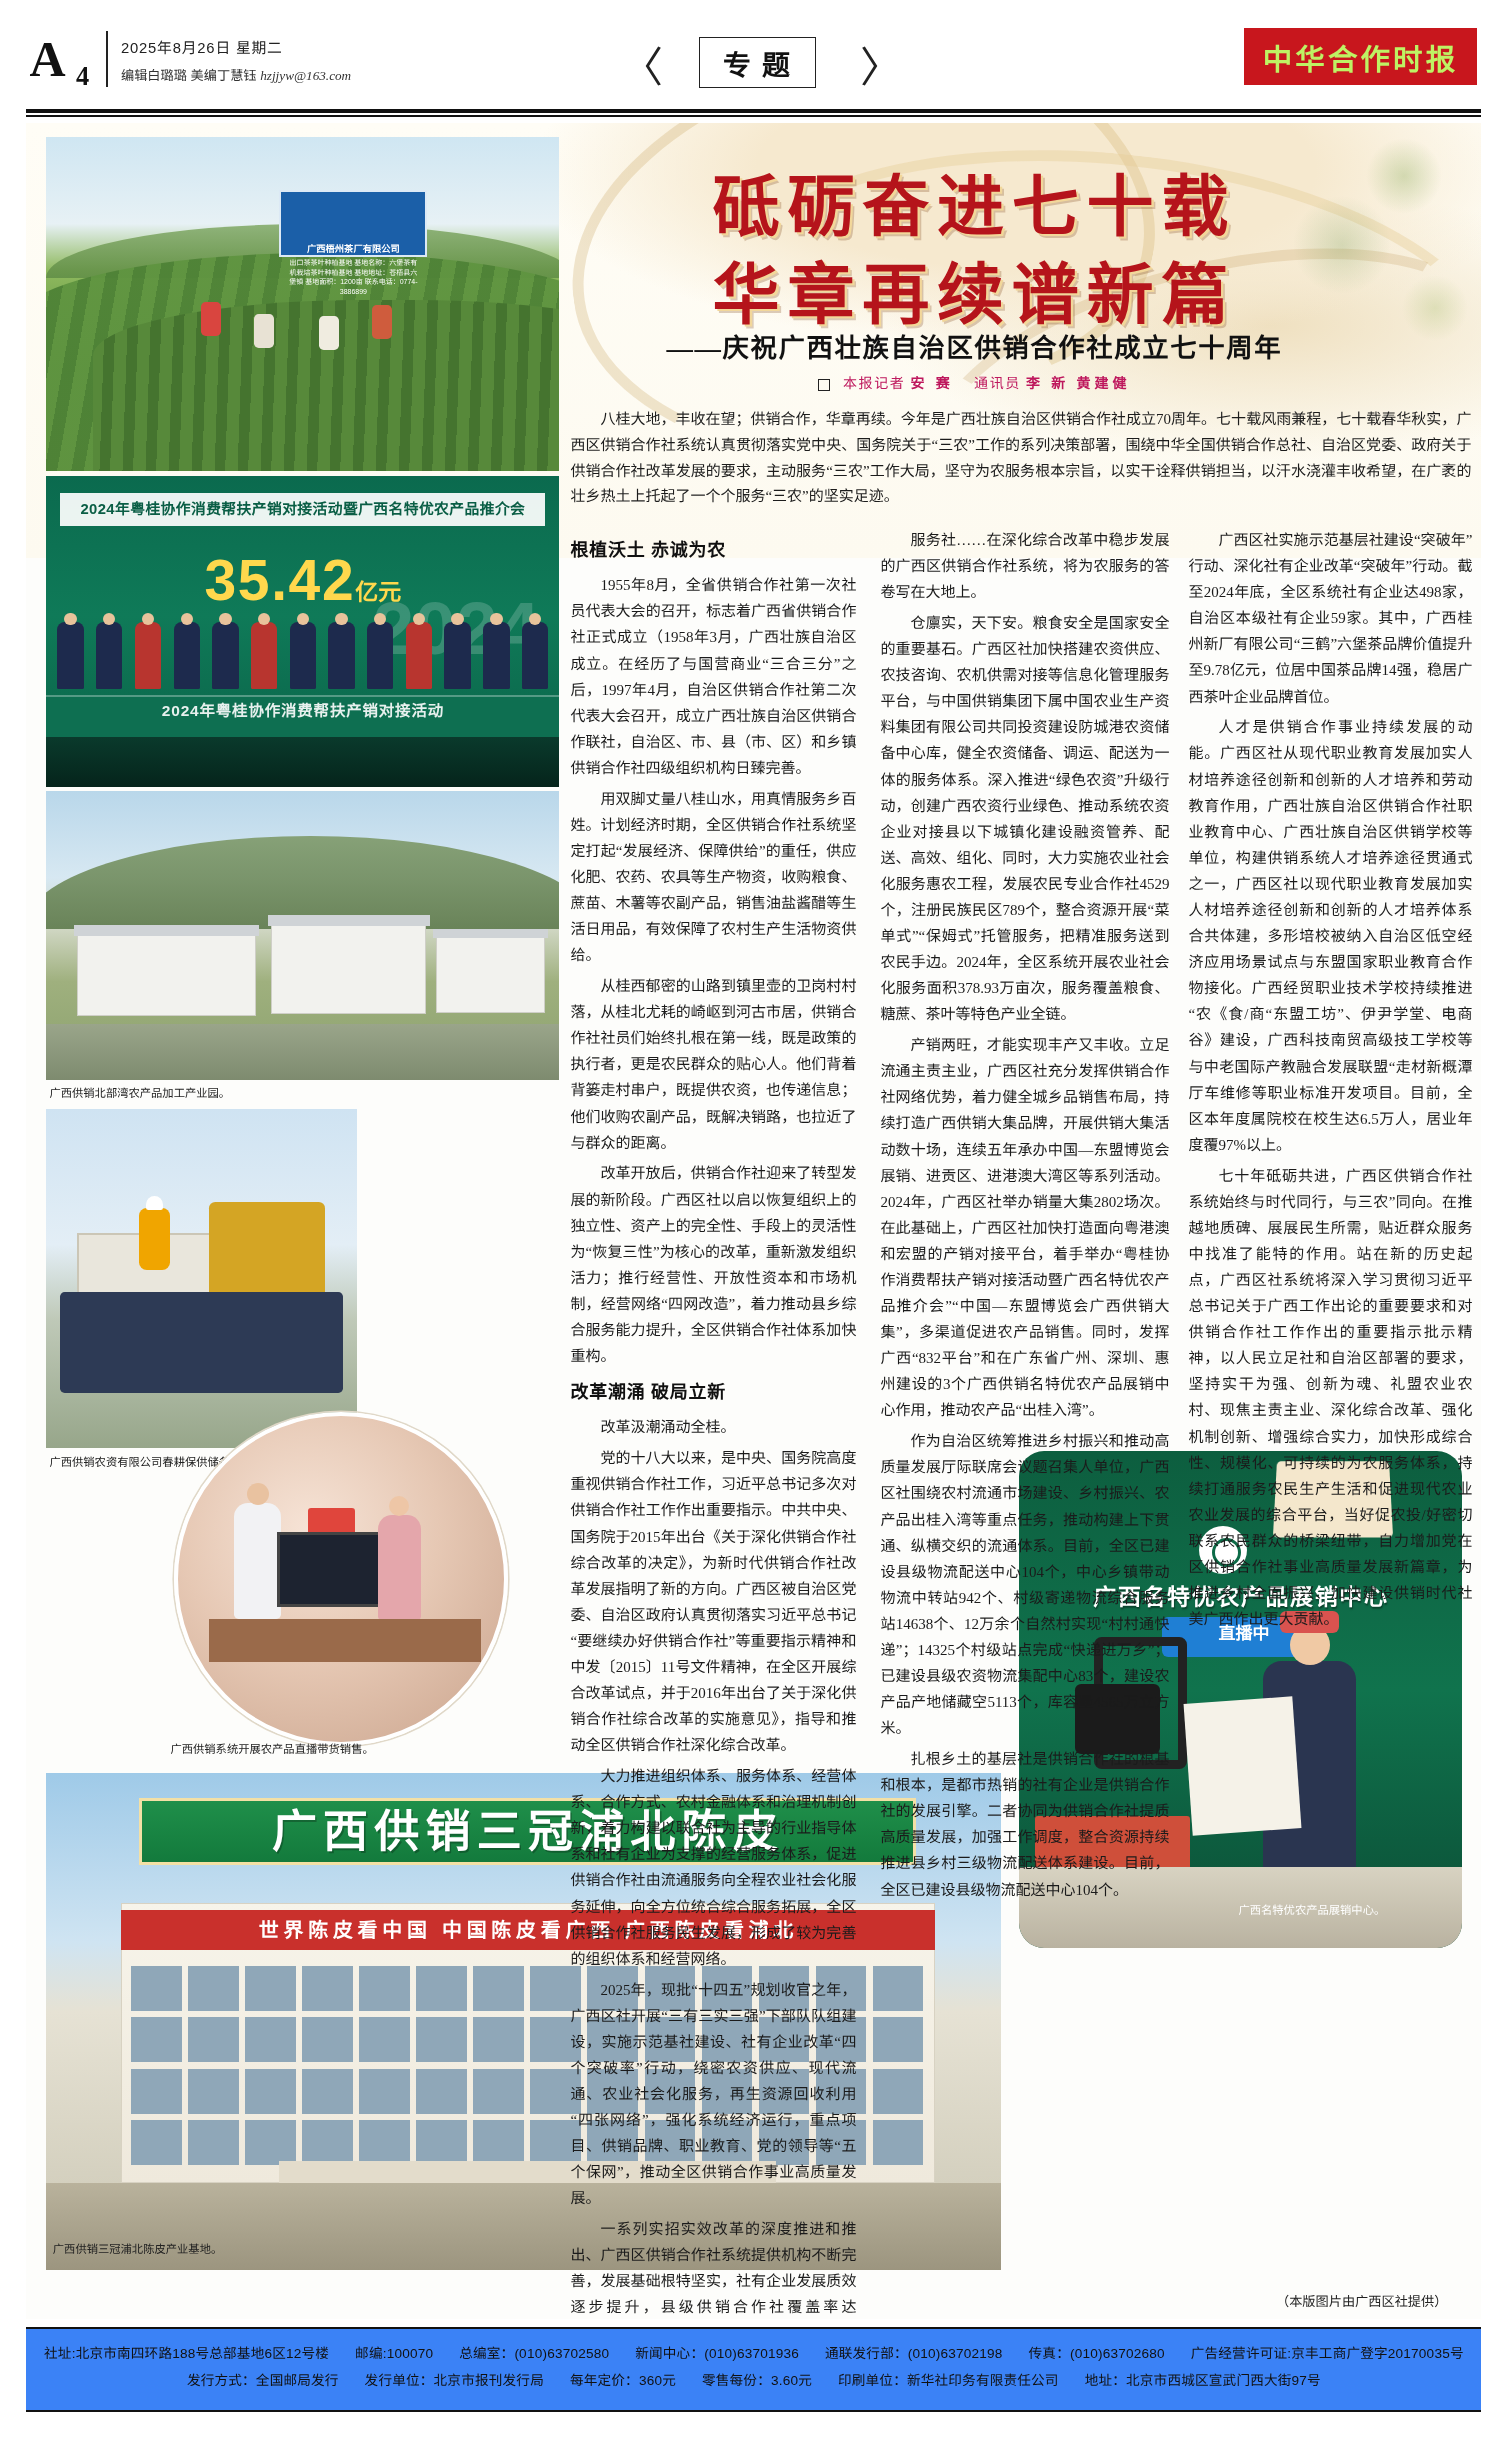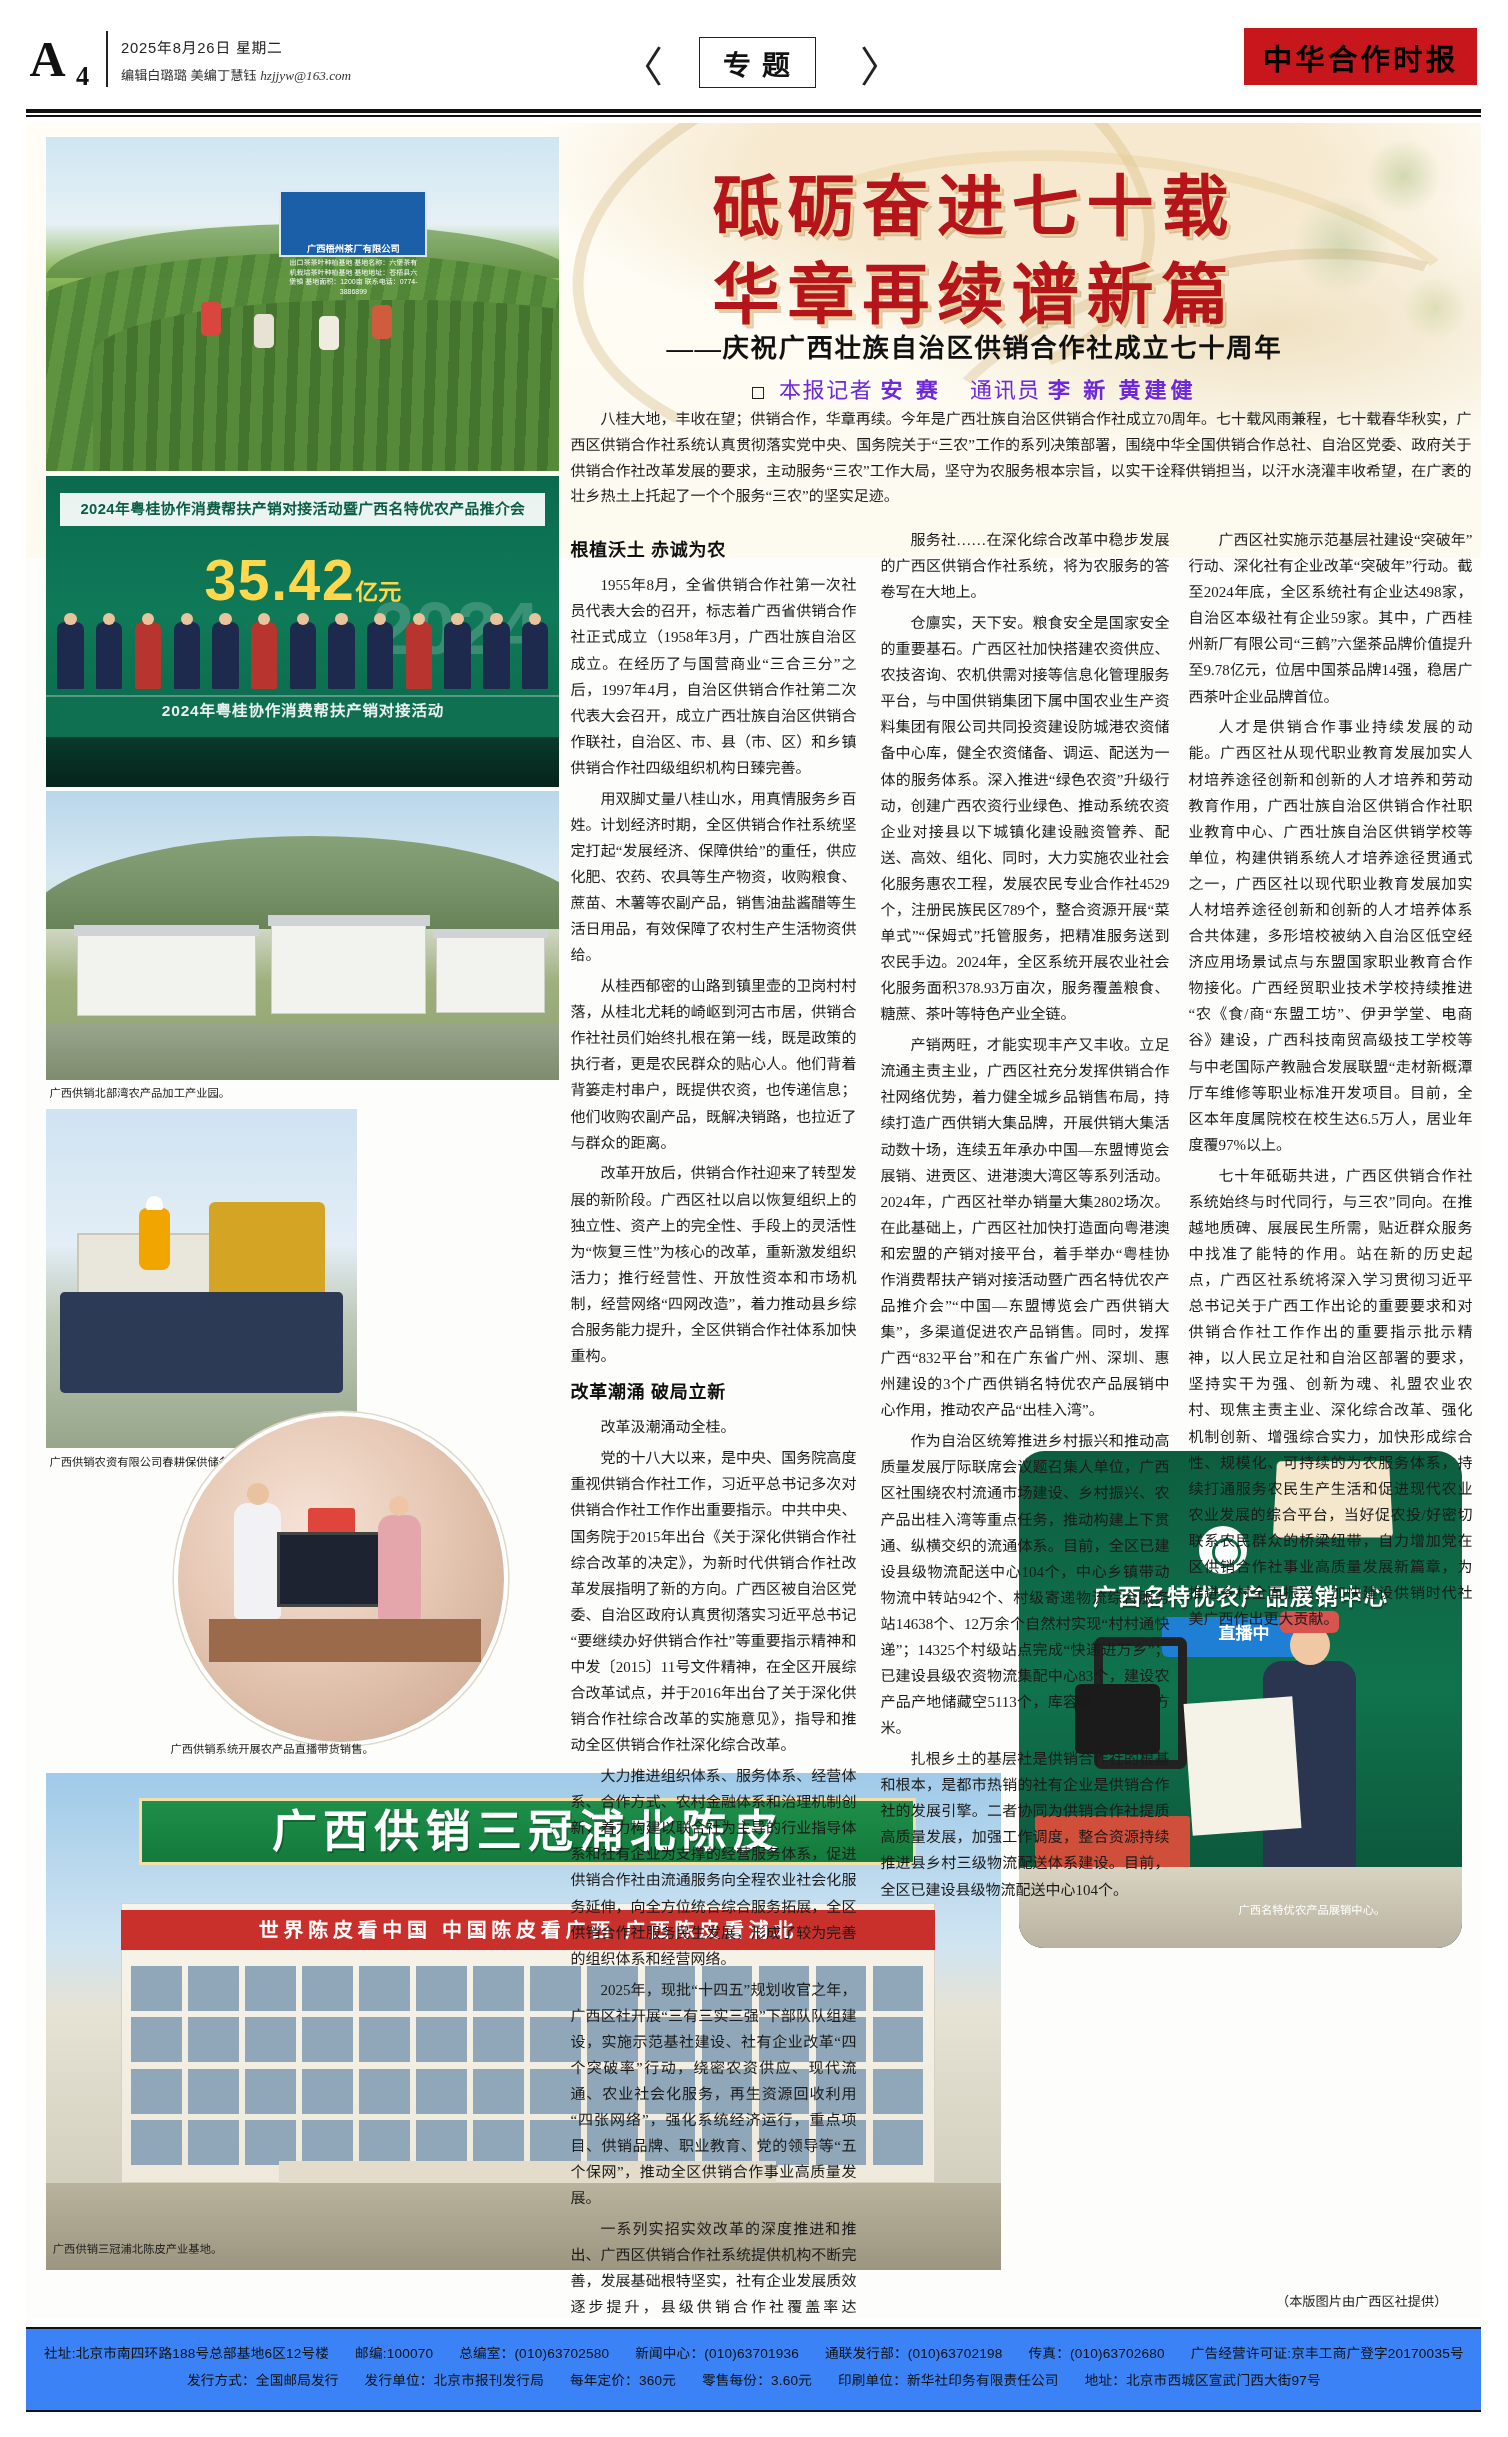--- a/index.html
+++ b/index.html
@@ -60,21 +60,21 @@
   .brk {
     position: absolute; top: 33px;
     font-size: 42px; color: #222; font-family: "Liberation Serif", serif;
   }
   .brk.l { left: 621px; }
   .brk.r { left: 860px; }
   .mast-logo {
     position: absolute; right: 31px; top: 28px;
     width: 233px; height: 57px;
     background: #c8161d;
-    color: #000000;
+    color: #bef264;
     display: flex; align-items: center; justify-content: center;
     font-size: 29.5px; font-weight: bold; letter-spacing: 3.1px;
     font-family: "Liberation Serif", serif;
   }
   .mast-bottom-rule {
     position: absolute; left: 26.4px; top: 109px;
     width: 1455px; height: 3.9px; background: #111;
   }
   .mast-bottom-rule2 {
     position: absolute; left: 26.4px; top: 115px;
@@ -134,21 +134,21 @@
   }
   .headline .l2 { margin-top: 4.7px; }
   .subhead {
     position: absolute; left: 544px; top: 203px; width: 808px;
     text-align: center;
     font-size: 26.4px; font-weight: bold; letter-spacing: 1.6px; color: #111;
   }
   .byline {
     position: absolute; left: 544px; top: 249px; width: 808px;
     text-align: center;
-    font-size: 22px; color: #6d28d9; letter-spacing: 1.6px;
+    font-size: 14px; color: #be185d; letter-spacing: 1.6px;
   }
   .byline .sq {
     display: inline-block; width: 11.6px; height: 11.6px;
     border: 1.6px solid #222; margin-right: 7.8px; vertical-align: middle;
   }
   .byline .nm { font-weight: bold; letter-spacing: 3.9px; }
 
   
   .lede {
     position: absolute; left: 544px; top: 284px; width: 901px;

